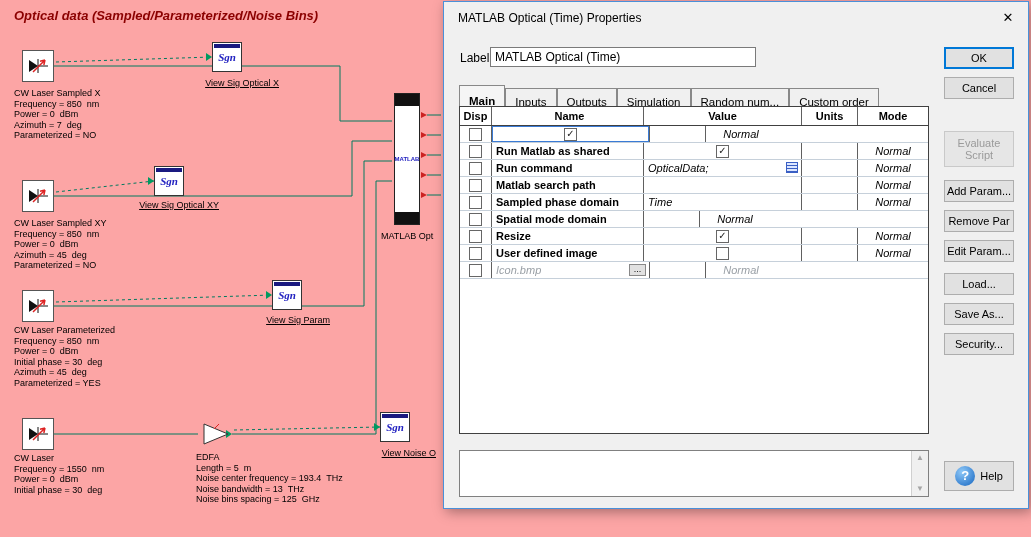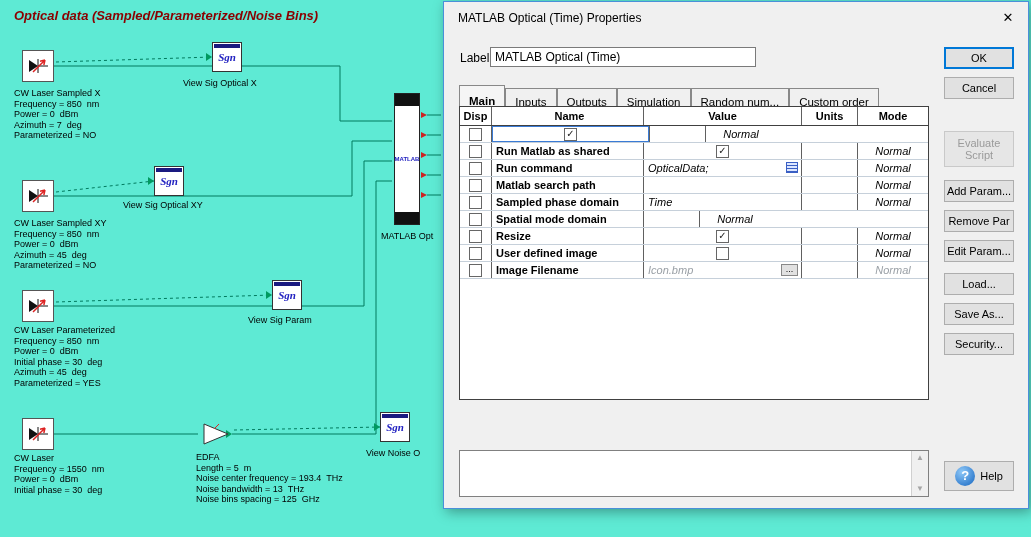--- a/index.html
+++ b/index.html
@@ -1,25 +1,25 @@
 <!DOCTYPE html>
 <html><head>
 <meta charset="utf-8">
 <style>
   html,body{margin:0;padding:0;background:#fff;}
-  #screen{position:relative;width:1031px;height:537px;overflow:hidden;background:#5eead4;
+  #screen{position:relative;width:1031px;height:537px;overflow:hidden;background:#fca5a5;
           font-family:"Liberation Sans",sans-serif;color:#000;}
 
   
   .canvas-title{position:absolute;left:14px;top:8px;font-size:13px;font-weight:bold;
                 font-style:italic;color:#8b0000;}
   .wires{position:absolute;left:0;top:0;}
   .comp{position:absolute;}
   .comp-label{position:absolute;font-size:9px;line-height:10.5px;color:#000;white-space:pre;}
-  .center-text{text-align:left;}
+  .center-text{text-align:right;text-decoration:underline;}
   .vis-icon{position:absolute;width:30px;height:30px;background:#fff;border:1px solid #333;box-sizing:border-box;}
   .vis-bar{position:absolute;top:1px;left:1px;right:1px;height:4px;background:#1a1a80;}
   .vis-text{position:absolute;left:0;right:0;top:8px;text-align:center;
             font-family:"Liberation Serif",serif;font-style:italic;font-weight:bold;
             font-size:11px;color:#2020c0;}
   .matlab-block{position:absolute;left:394px;top:93px;width:26px;height:132px;background:#fff;
                 border:1px solid #222;box-sizing:border-box;display:flex;align-items:center;justify-content:center;}
   .mb-cap{position:absolute;left:0;right:0;height:12px;background:#111;}
   .mb-cap.top{top:0}.mb-cap.bottom{bottom:0}
   .mb-text{font-size:6px;font-weight:bold;color:#2020c0;}
@@ -33,21 +33,21 @@
              line-height:20px;font-size:13px;cursor:default;}
   .lbl-caption{position:absolute;left:16px;top:49px;font-size:12px;}
   .lbl-input{position:absolute;left:46px;top:45px;width:266px;height:20px;box-sizing:border-box;
              border:1px solid #7a7a7a;font-size:12px;padding:0 4px;font-family:inherit;background:#fff;}
 
   .tabs{position:absolute;left:15px;top:83px;display:flex;align-items:flex-end;}
   .tab{height:19px;line-height:19px;padding:4px 9px;border:1px solid #888;border-bottom:none;
        background:#f0f0f0;font-size:11.5px;box-sizing:border-box;}
   .tab.active{height:22px;line-height:22px;background:#f5f5f5;font-weight:bold;}
 
-  .grid{position:absolute;left:15px;top:104px;width:470px;height:294px;background:#fff;
+  .grid{position:absolute;left:15px;top:104px;width:470px;height:328px;background:#fff;
         border:1px solid #404040;box-sizing:border-box;font-size:11px;overflow:hidden;}
   .ghead{display:flex;height:18px;border-bottom:1px solid #404040;font-weight:bold;}
   .gc{box-sizing:border-box;border-right:1px solid #606060;display:flex;align-items:center;overflow:hidden;}
   .hc{justify-content:center;}
   .cdisp{width:32px;justify-content:center;}
   .cname{width:152px;font-weight:bold;padding-left:4px;}
   .cvalue{width:158px;position:relative;font-style:italic;padding-left:4px;}
   .cvalue.center{justify-content:center;padding-left:0;}
   .cunits{width:56px;}
   .cmode{width:70px;justify-content:center;border-right:none;}
@@ -332,21 +332,20 @@
             </div>
             <div class="gc cunits"></div>
             <div class="gc cmode">
               <span class="mtext">Normal</span>
             </div>
           </div>
           <div class="trow">
             <div class="gc cdisp">
               <span class="cb"></span>
             </div>
-            <div class="gc cname">Image Filename</div>
             <div class="gc cvalue">
               <span class="vtext dis">Icon.bmp</span>
               <span class="browse-btn">...</span>
             </div>
             <div class="gc cunits"></div>
             <div class="gc cmode">
               <span class="mtext dis">Normal</span>
             </div>
           </div>
         </div>

